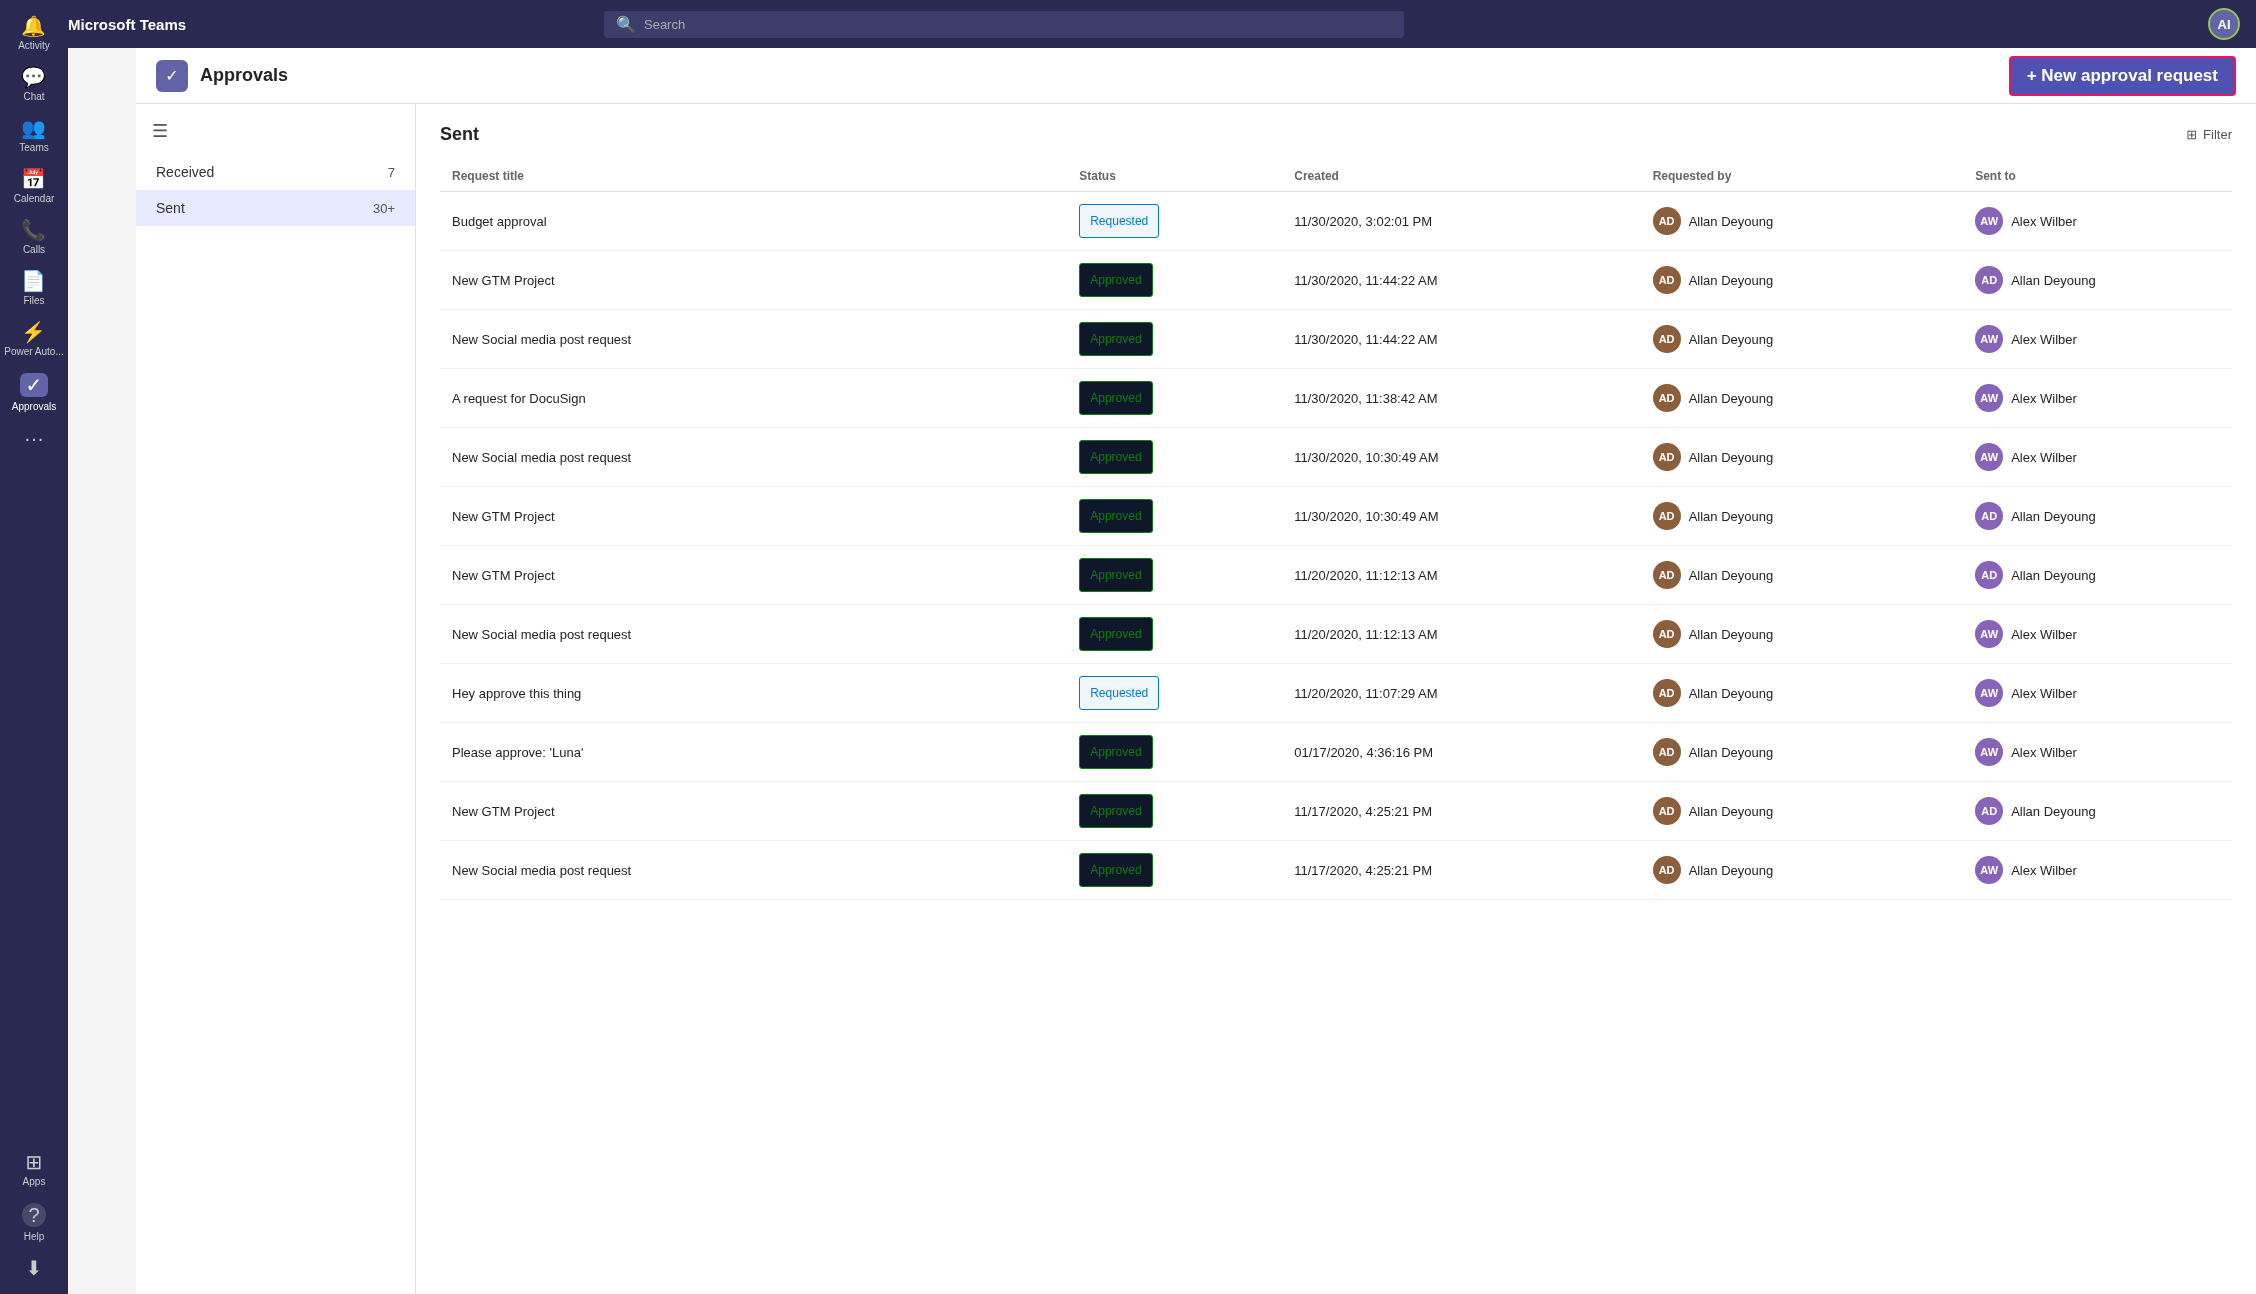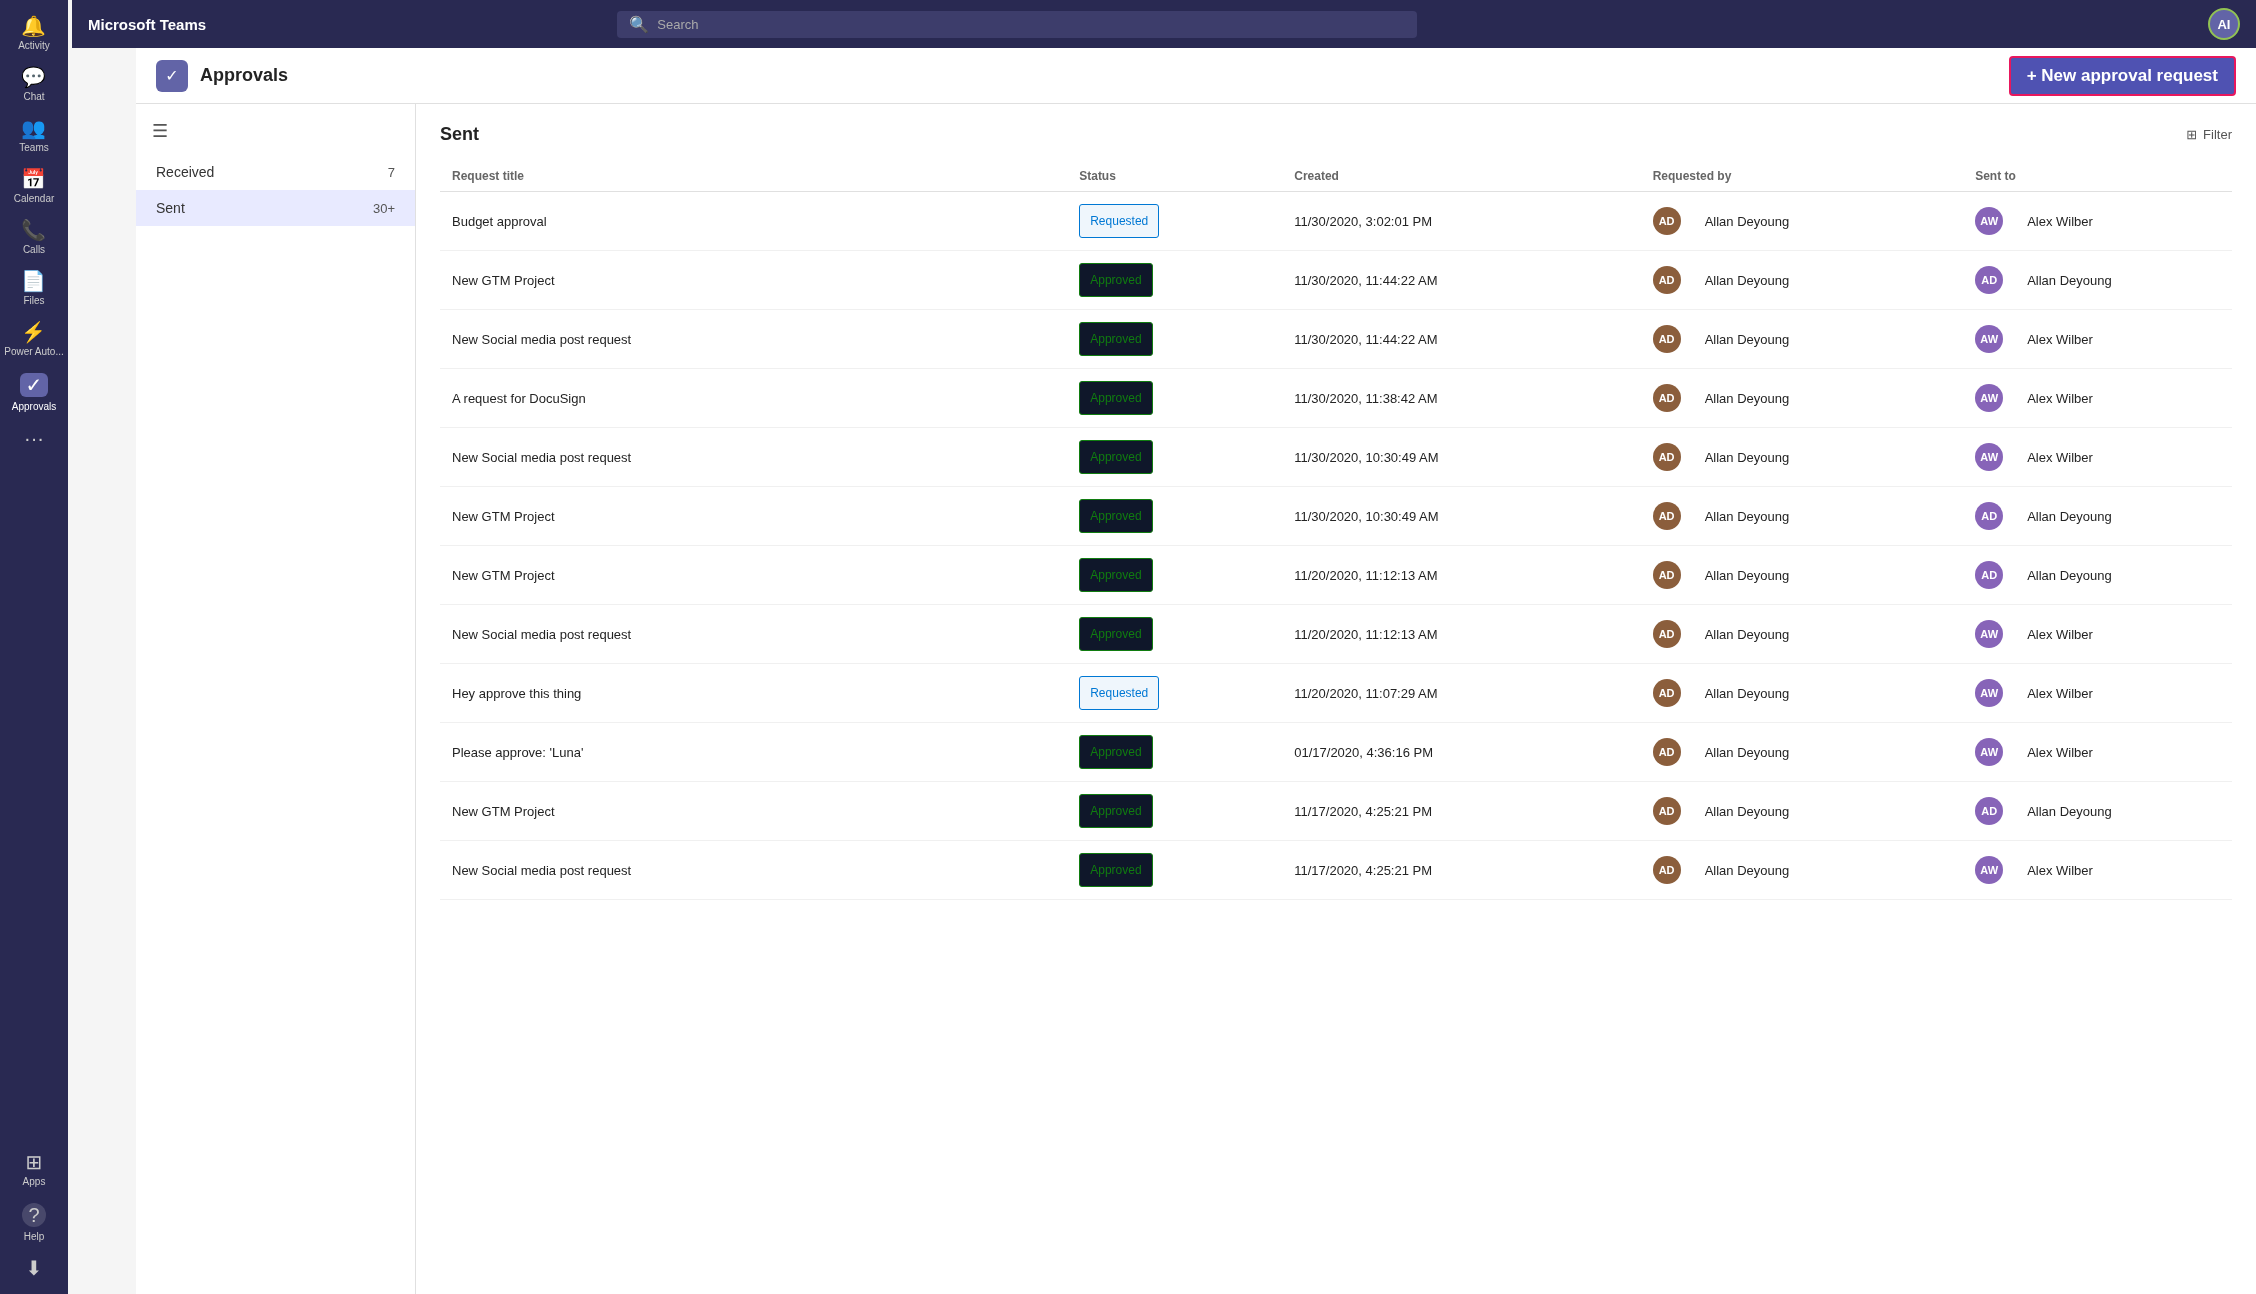--- a/index.html
+++ b/index.html
@@ -30,21 +30,21 @@
       position: relative;
     }
     .sidebar-item.active { color: #fff; }
     .sidebar-item .icon { font-size: 20px; line-height: 1; }
     .sidebar-item .label { font-size: 10px; text-align: center; }
     .sidebar-bottom { margin-top: auto; display: flex; flex-direction: column; align-items: center; width: 100%; }
 
     
     .topbar {
       position: fixed;
-      top: 0; left: 72px; right: 0;
+      top: 0; left: 52px; right: 0;
       height: 48px;
       background: #292952;
       display: flex;
       align-items: center;
       padding: 0 16px;
       z-index: 100;
     }
     .topbar-title {
       color: #fff;
       font-size: 15px;
@@ -215,21 +215,21 @@
       background: #0f172a;
       color: #107c10;
       border: 1px solid #107c10;
     }
     .status-requested {
       background: #eff6fc;
       color: #0078d4;
       border: 1px solid #0078d4;
     }
     .user-cell {
-      display: flex; align-items: center; gap: 24px;
+      display: flex; align-items: center; gap: 8px;
     }
     .user-avatar {
       width: 28px; height: 28px; border-radius: 50%;
       background: #8764b8;
       display: flex; align-items: center; justify-content: center;
       color: #fff; font-size: 11px; font-weight: 600;
       flex-shrink: 0;
       overflow: hidden;
     }
     .user-avatar.brown { background: #8b5e3c; }

